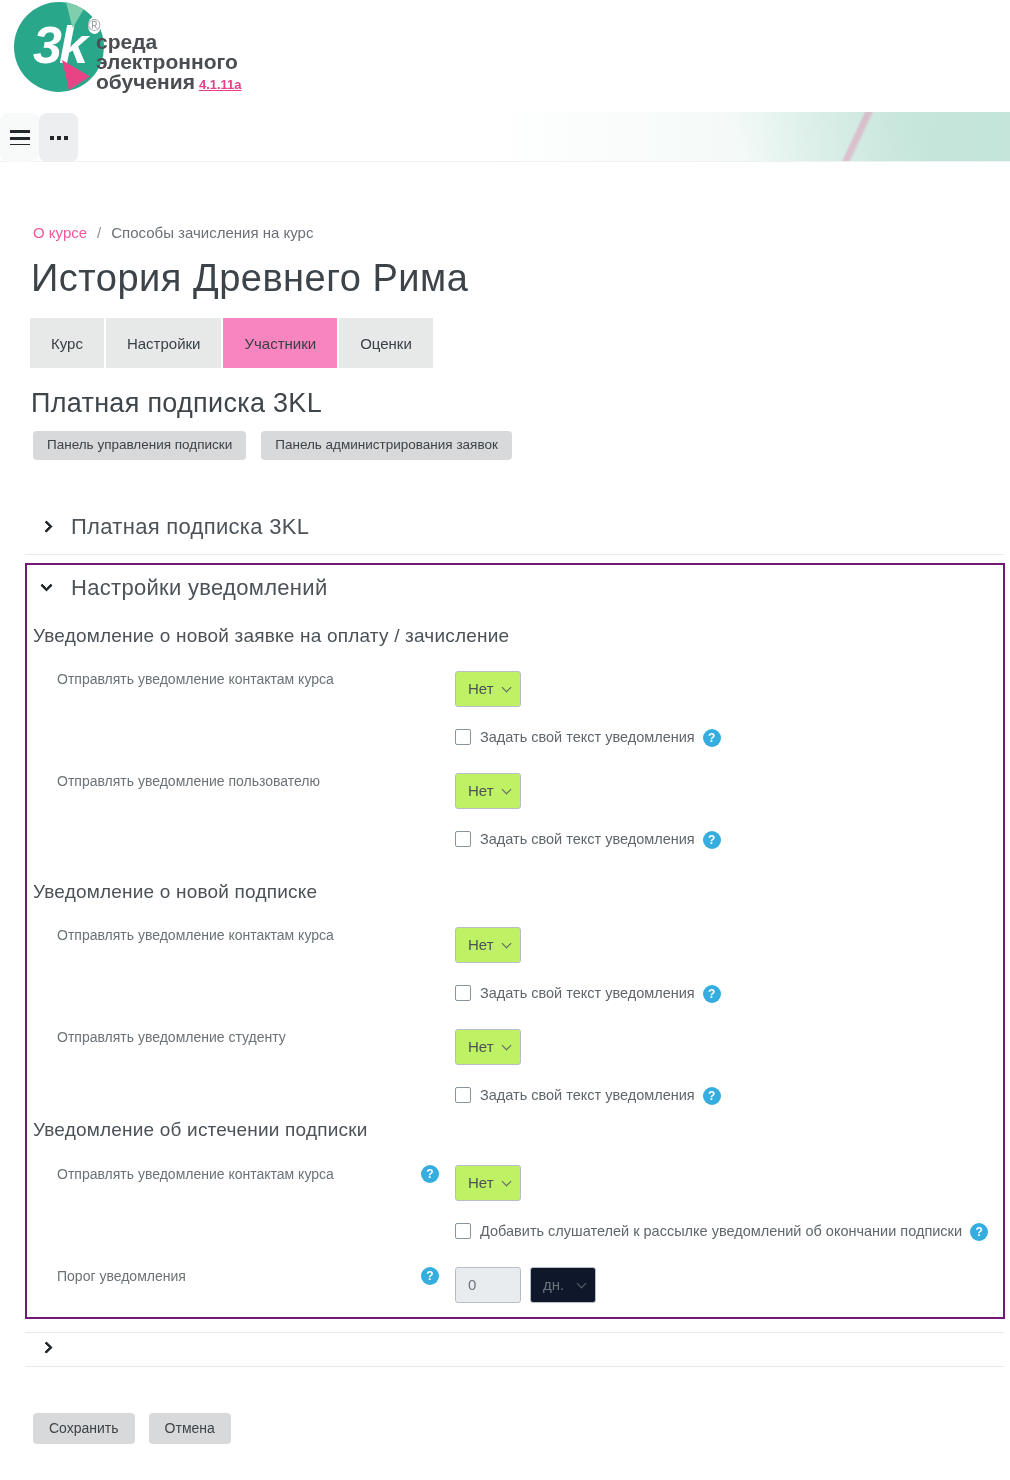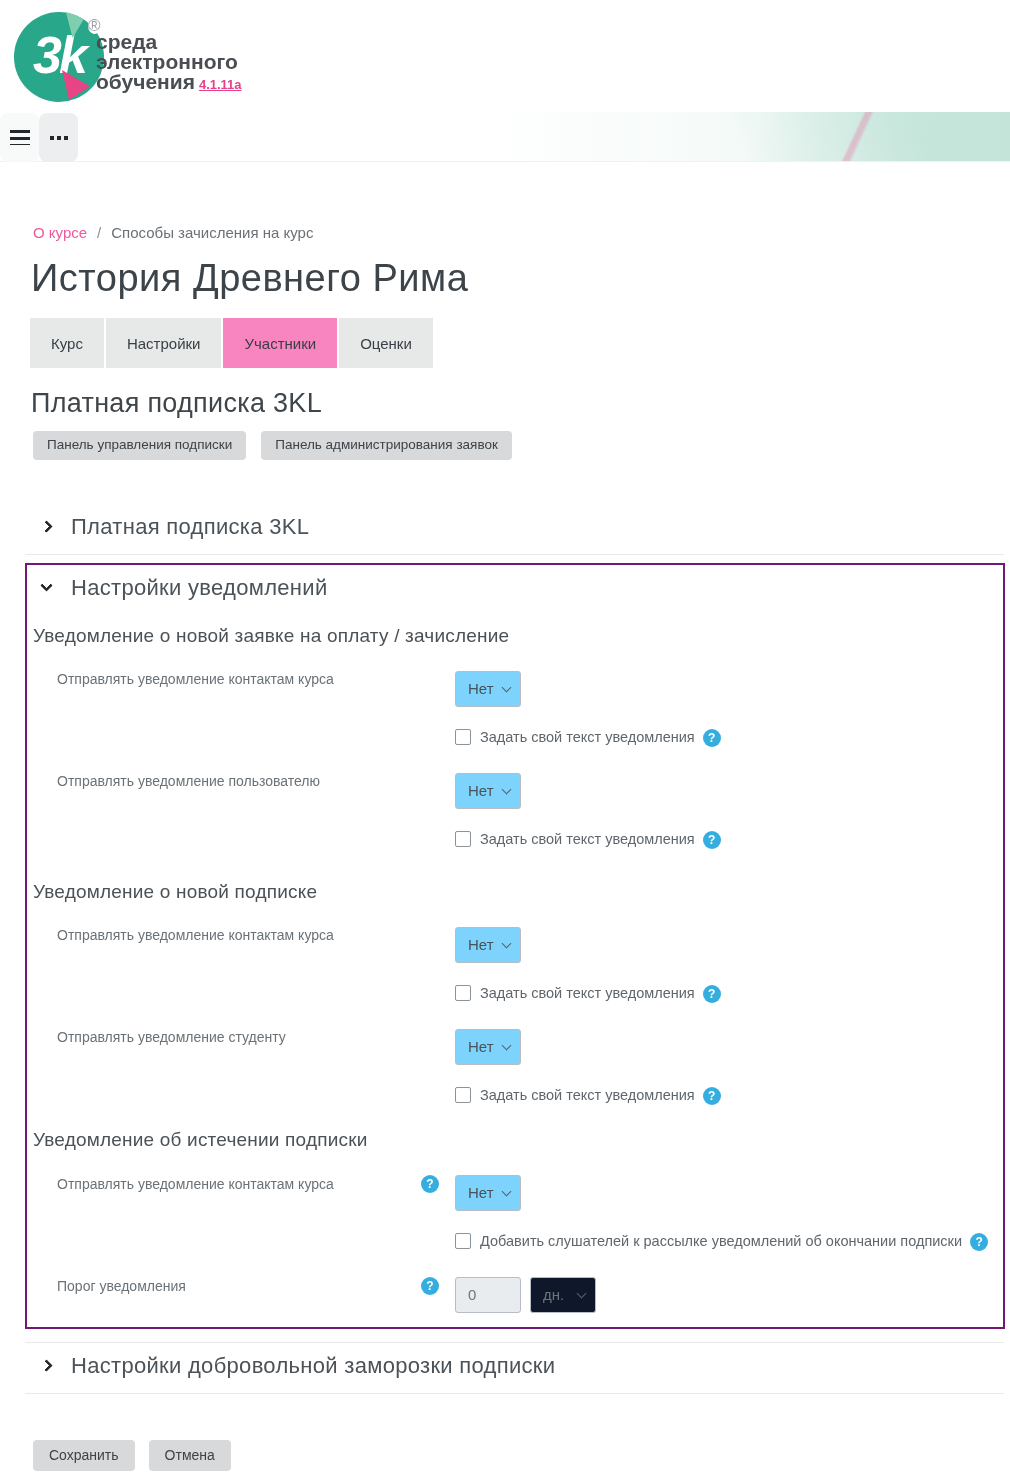--- a/index.html
+++ b/index.html
@@ -7,21 +7,21 @@
   body {
     width:1010px; height:1480px; overflow:hidden;
     background:#ffffff;
     font-family:"Liberation Sans", sans-serif;
     color:#3b4248;
   }
 
   
   .header-top { position:relative; height:112px; }
   .logo-circle {
-    position:absolute; left:14px; top:12px;
+    position:absolute; left:14px; top:2px;
     width:90px; height:90px; border-radius:50%;
     background:#29a78b; display:flex; align-items:center; justify-content:center;
     overflow:hidden;
   }
   .logo-mark {
     color:#ffffff; font-size:52px; font-weight:700; letter-spacing:-3px;
     line-height:1; margin-top:-4px; font-style:italic;
   }
   .logo-wedge-pink {
     position:absolute; left:48px; top:58px; width:28px; height:30px;
@@ -108,21 +108,21 @@
 
   .frow { display:flex; align-items:flex-start; margin-top:24px; }
   .frow.tall { margin-top:26px; }
   .flabel {
     width:428px; padding-left:30px; display:flex; align-items:center;
     font-size:14px; color:#6b7277;
   }
   .flabel .help { margin-left:auto; margin-right:16px; }
 
   .sel {
-    min-width:66px; height:36px; background:#7dd3fc;
+    min-width:66px; height:36px; background:#bef264;
     border:1px solid #b6bdc4; border-radius:3px;
     display:inline-flex; align-items:center; justify-content:space-between;
     padding:0 10px 0 12px; gap:9px; font-size:15px; color:#4b5258; cursor:pointer;
   }
   .caret {
     display:inline-block; width:7px; height:7px;
     border-right:1.8px solid #5c6368; border-bottom:1.8px solid #5c6368;
     transform:rotate(45deg); margin-top:-3px;
   }
   .sel.disabled { background:#0f172a; color:#6c757d; cursor:default; }
@@ -276,21 +276,21 @@
       <span>Нет</span>
         <span class="caret"></span>
     </div>
   </div>
   <div class="fcheck">
     <input type="checkbox" style="">
     <span>Задать свой текст уведомления</span>
     <span class="help">?</span>
   </div>
 
-  <h3 class="group-h" style="margin-top:24px;">Уведомление об истечении подписки</h3>
+  <h3 class="group-h" style="margin-top:14px;">Уведомление об истечении подписки</h3>
 
   <div class="frow">
     <div class="flabel">
       <span>Отправлять уведомление контактам курса</span>
       <span class="help">?</span>
     </div>
     <div class="sel">
       <span>Нет</span>
         <span class="caret"></span>
     </div>
@@ -312,21 +312,20 @@
         <span class="caret"></span>
     </div>
   </div>
 
 </div>
 
 <hr class="divider" style="margin-top:13px;">
 
 <div class="collapse-head freeze">
   <span class="chev chev-right"></span>
-  <span class="title">Настройки добровольной заморозки подписки</span>
 </div>
 
 <hr class="divider">
 
 <div class="actions">
   <button class="gray-btn">Сохранить</button>
   <button class="gray-btn">Отмена</button>
 </div>
 
 </body></html>

